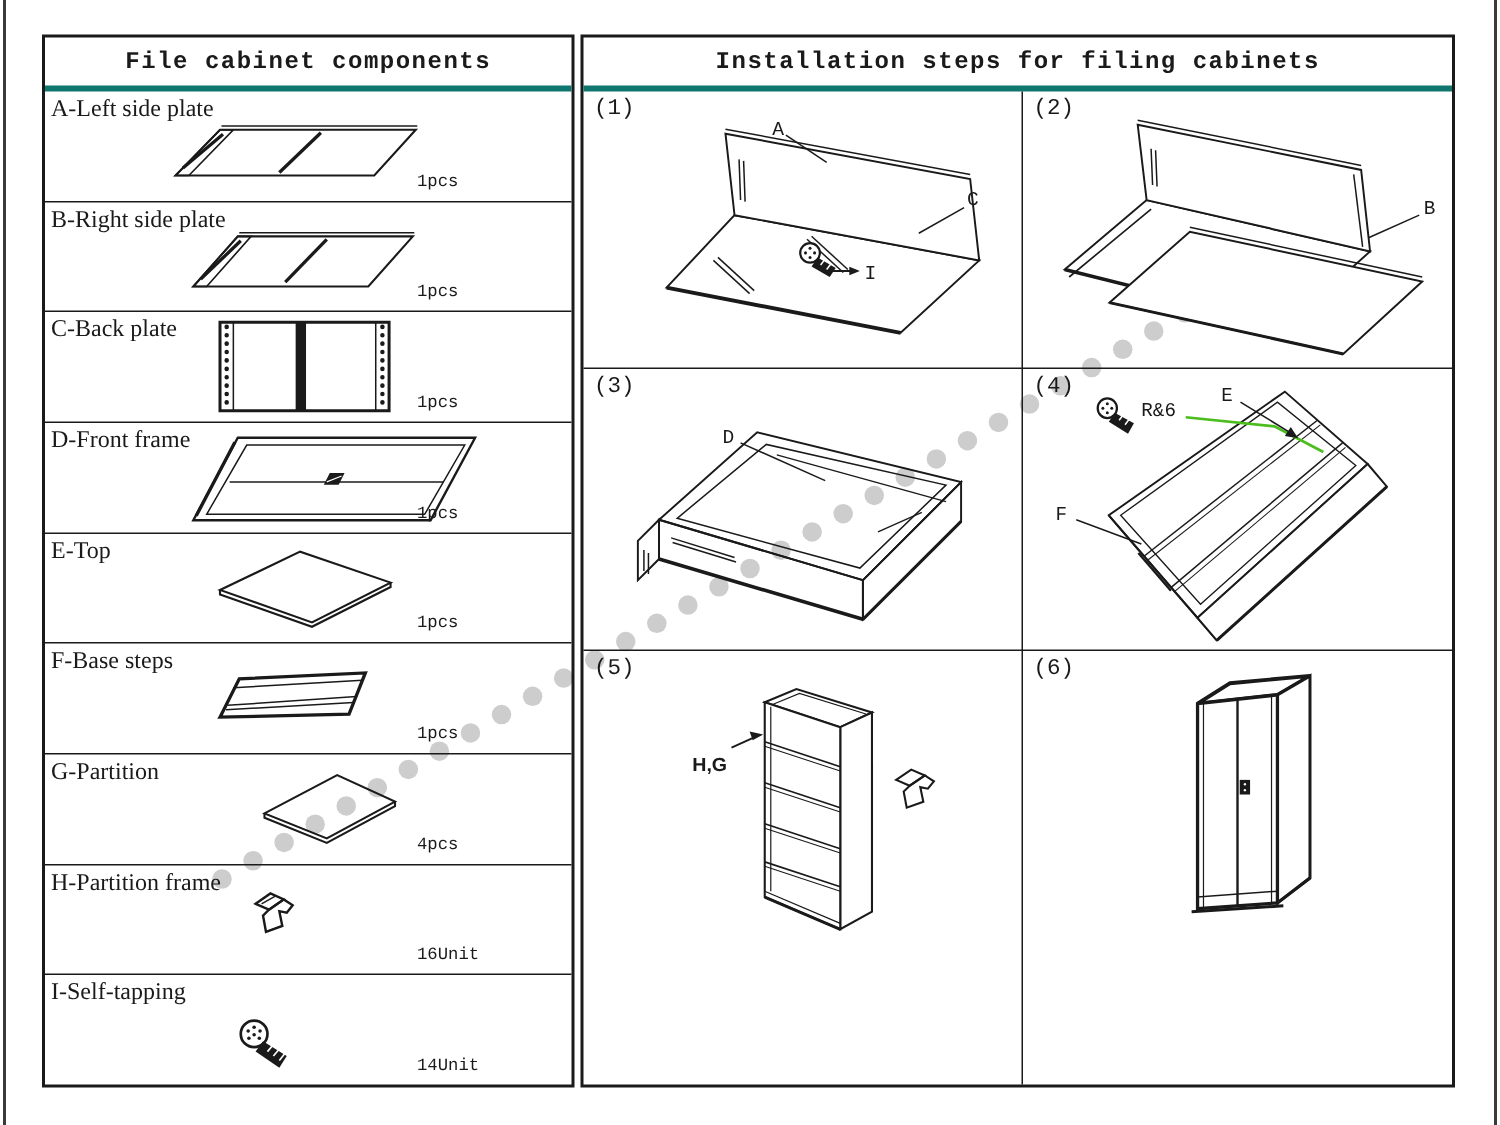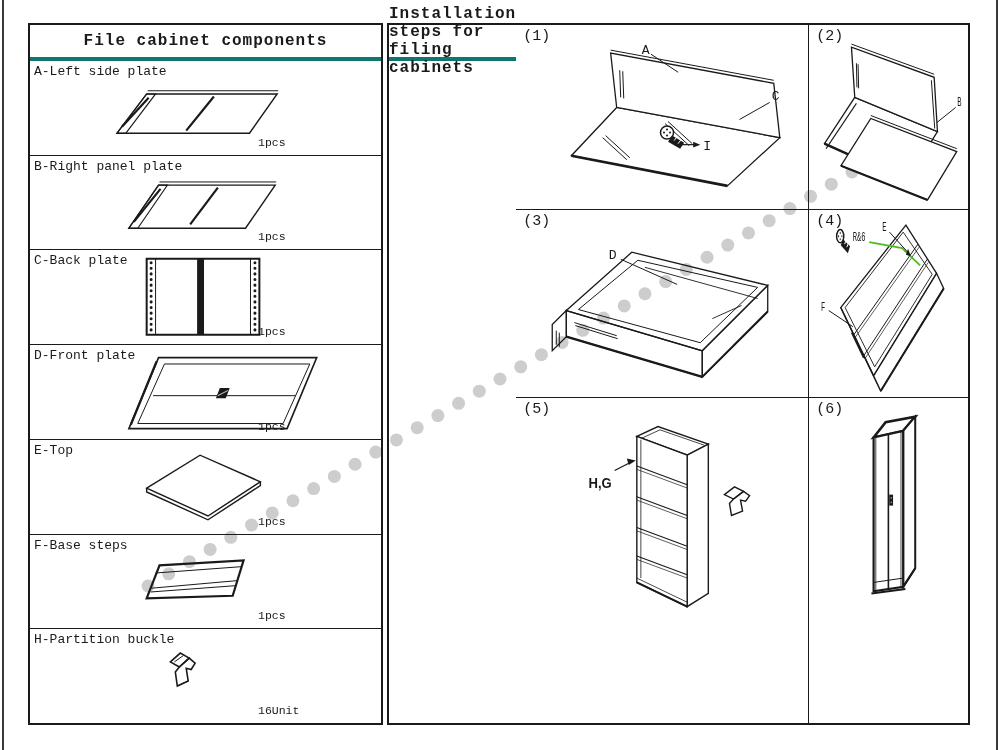--- a/index.html
+++ b/index.html
@@ -2,28 +2,28 @@
 <html><head>
 <meta charset="utf-8">
 <style>
   html,body{margin:0;padding:0;background:#fff;}
   .page{position:relative;width:1000px;height:750px;background:#fff;overflow:hidden;
         font-family:"Liberation Mono","DejaVu Sans Mono",monospace;color:#1a1a1a;}
   .edge{position:absolute;top:0;bottom:0;width:2px;background:#3a3a3a;}
   #dots-layer{position:absolute;left:0;top:0;width:1000px;height:750px;z-index:0;}
   .tbl{position:absolute;z-index:1;border:2.5px solid #1a1a1a;background:transparent;box-sizing:border-box;}
   #left-table{left:28px;top:23px;width:355px;height:702px;display:flex;flex-direction:column;}
-  #right-table{left:387px;top:23px;width:583px;height:702px;display:flex;flex-direction:row;}
+  #right-table{left:387px;top:23px;width:583px;height:702px;display:flex;flex-direction:column;}
   .tbl-header{height:32px;flex:0 0 32px;border-bottom:4px solid #0f766e;display:flex;
               align-items:center;justify-content:center;font-size:16px;font-weight:600;letter-spacing:1px;}
   .rows{flex:1;display:flex;flex-direction:column;}
   .comp-row{position:relative;flex:1;border-bottom:1.8px solid #1a1a1a;}
   .comp-row:last-child{border-bottom:none;}
-  .comp-label{position:absolute;left:4px;top:3px;font-size:13px;white-space:nowrap;}
-  .comp-qty{position:absolute;left:228px;bottom:6px;font-size:11.5px;}
+  .comp-label{position:absolute;left:4px;top:3px;font-size:16px;white-space:nowrap;font-family:Liberation Serif, serif;}
+  .comp-qty{position:absolute;left:248px;bottom:6px;font-size:11.5px;}
   .comp-art{position:absolute;inset:0;width:100%;height:100%;}
   .grid{flex:1;display:grid;grid-template-columns:293px 1fr;grid-template-rows:185px 188px 1fr;}
   .cell{position:relative;border-right:1.8px solid #1a1a1a;border-bottom:1.8px solid #1a1a1a;}
   .cell.lastcol{border-right:none;}
   .cell.lastrow{border-bottom:none;}
   .step-num{position:absolute;left:7px;top:3px;font-size:15px;z-index:2;}
   .step-art{position:absolute;inset:0;width:100%;height:100%;}
   svg{display:block;}
   svg *{vector-effect:non-scaling-stroke;}
   .ln{stroke:#1a1a1a;fill:none;}
@@ -88,21 +88,21 @@
           <line class="ln" x1="119" y1="23.5" x2="251" y2="23.5" stroke-width="1"></line>
           <polygon class="ln" points="88,57 118,26 250,26 222,57" stroke-width="1.4"></polygon>
           <polygon class="ln" points="88,57 118,26 127,26 97,57" stroke-width="1.1"></polygon>
           <line class="ln" x1="93" y1="52" x2="120" y2="29" stroke-width="2.2"></line>
           <line class="ln" x1="158" y1="55" x2="186" y2="28" stroke-width="2.2"></line>
         </svg>
         <div class="comp-qty">1pcs</div>
       </div>
 
       <div class="comp-row">
-        <div class="comp-label">B-Right panel plate</div>
+        <div class="comp-label">B-Right side plate</div>
         <svg class="comp-art" viewBox="0 0 355 74" preserveAspectRatio="none">
           <line class="ln" x1="131" y1="20.5" x2="249" y2="20.5" stroke-width="1"></line>
           <polygon class="ln" points="100,57 130,23 248,23 218,57" stroke-width="1.4"></polygon>
           <polygon class="ln" points="100,57 130,23 139,23 109,57" stroke-width="1.1"></polygon>
           <line class="ln" x1="105" y1="52" x2="132" y2="26" stroke-width="2.2"></line>
           <line class="ln" x1="162" y1="54" x2="190" y2="25" stroke-width="2.2"></line>
         </svg>
         <div class="comp-qty">1pcs</div>
       </div>
 
@@ -113,21 +113,21 @@
           <line class="ln" x1="127" y1="7" x2="127" y2="67" stroke-width="1"></line>
           <line class="ln" x1="223" y1="7" x2="223" y2="67" stroke-width="1"></line>
           <rect class="bk" x="169" y="7" width="7" height="60"></rect>
           <line class="ln" x1="122.5" y1="10" x2="122.5" y2="64" stroke-width="3" stroke-dasharray="0.1 5.5" stroke-linecap="round"></line>
           <line class="ln" x1="227.5" y1="10" x2="227.5" y2="64" stroke-width="3" stroke-dasharray="0.1 5.5" stroke-linecap="round"></line>
         </svg>
         <div class="comp-qty">1pcs</div>
       </div>
 
       <div class="comp-row">
-        <div class="comp-label">D-Front plate</div>
+        <div class="comp-label">D-Front frame</div>
         <svg class="comp-art" viewBox="0 0 355 74" preserveAspectRatio="none">
           <polygon class="ln" points="100,66 130,10 290,10 260,66" stroke-width="1.6"></polygon>
           <polygon class="ln" points="109,62 136,15 283,15 256,62" stroke-width="1"></polygon>
           <line class="ln" x1="124.5" y1="40" x2="268.5" y2="40" stroke-width="1"></line>
           <line class="ln" x1="102" y1="63" x2="128" y2="13" stroke-width="2.2"></line>
           <polygon class="bk" points="188,42 192,34 202,34 198,42"></polygon>
           <line x1="190" y1="40" x2="200" y2="36" stroke="#fff" stroke-width="0.8"></line>
         </svg>
         <div class="comp-qty">1pcs</div>
       </div>
@@ -145,32 +145,57 @@
         <div class="comp-label">F-Base steps</div>
         <svg class="comp-art" viewBox="0 0 355 74" preserveAspectRatio="none">
           <polygon class="ln" points="118,50 131,24 216,20 205,48" stroke-width="2.2"></polygon>
           <line class="ln" x1="127" y1="30" x2="214" y2="25" stroke-width="1"></line>
           <line class="ln" x1="123" y1="42" x2="210" y2="36" stroke-width="1"></line>
           <line class="ln" x1="122" y1="45" x2="208" y2="40" stroke-width="1"></line>
         </svg>
         <div class="comp-qty">1pcs</div>
       </div>
 
-
-      <div class="comp-row">
-        <div class="comp-label">H-Partition buckle</div>
+      <div class="comp-row">
+        <div class="comp-label">G-Partition</div>
+        <svg class="comp-art" viewBox="0 0 355 74" preserveAspectRatio="none">
+          <polygon class="ln" points="148,40 197,14 236,32 190,57" stroke-width="1.4"></polygon>
+          <path class="ln" d="M148,40 L148,43 L190,60 L236,35 L236,32" stroke-width="1.4"></path>
+        </svg>
+        <div class="comp-qty">4pcs</div>
+      </div>
+
+      <div class="comp-row">
+        <div class="comp-label">H-Partition frame</div>
         <svg class="comp-art" viewBox="0 0 355 74" preserveAspectRatio="none">
           <polygon class="ln" points="142,26 152,19 161,23 151,30" stroke-width="1.6"></polygon>
           <line class="ln" x1="146" y1="26" x2="155" y2="21" stroke-width="1"></line>
           <path class="ln" d="M151,30 L161,23 L167,27 L163,32 L158,31 L160,41 L149,45 L147,34 Z" stroke-width="1.6"></path>
           <line class="ln" x1="149" y1="45" x2="160" y2="41" stroke-width="1"></line>
         </svg>
         <div class="comp-qty">16Unit</div>
       </div>
 
+      <div class="comp-row">
+        <div class="comp-label">I-Self-tapping</div>
+        <svg class="comp-art" viewBox="0 0 355 74" preserveAspectRatio="none">
+          <circle class="wh" cx="141" cy="40" r="9" stroke-width="1.8"></circle>
+          <circle class="bk" cx="141" cy="35.5" r="1.2"></circle>
+            <circle class="bk" cx="145" cy="38" r="1.2"></circle>
+          <circle class="bk" cx="144.5" cy="43" r="1.2"></circle>
+            <circle class="bk" cx="137.5" cy="43" r="1.2"></circle>
+          <circle class="bk" cx="137" cy="38" r="1.2"></circle>
+            <circle class="bk" cx="141" cy="40.5" r="1.2"></circle>
+          <polygon class="bk" points="147,45 163,55 158,63 142,52"></polygon>
+          <line x1="150" y1="52" x2="155" y2="46" stroke="#fff" stroke-width="1.1"></line>
+          <line x1="154" y1="55" x2="159" y2="49" stroke="#fff" stroke-width="1.1"></line>
+          <line x1="158" y1="58" x2="162" y2="53" stroke="#fff" stroke-width="1.1"></line>
+        </svg>
+        <div class="comp-qty">14Unit</div>
+      </div>
 
     </div>
   </div>
 
   <div class="tbl" id="right-table">
     <div class="tbl-header">Installation steps for filing cabinets</div>
     <div class="grid">
 
       <div class="cell">
         <div class="step-num">(1)</div>

